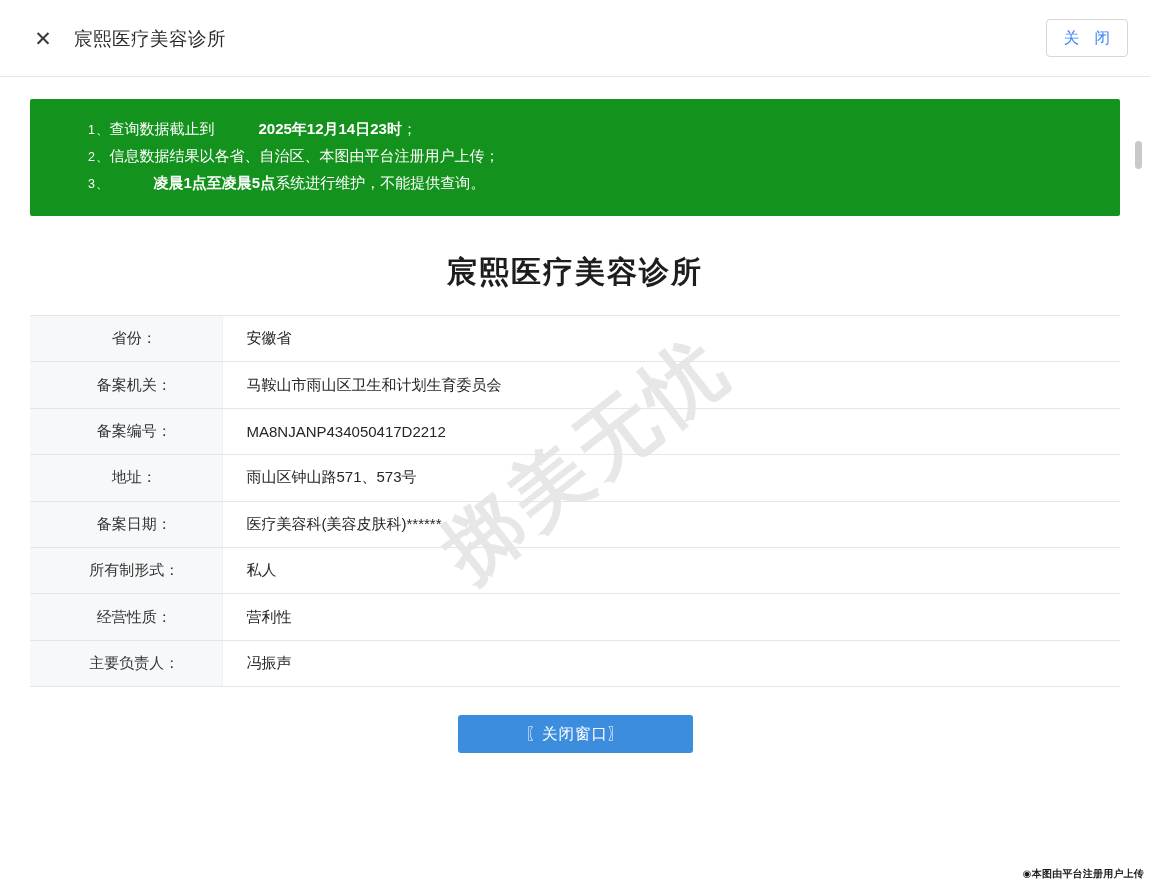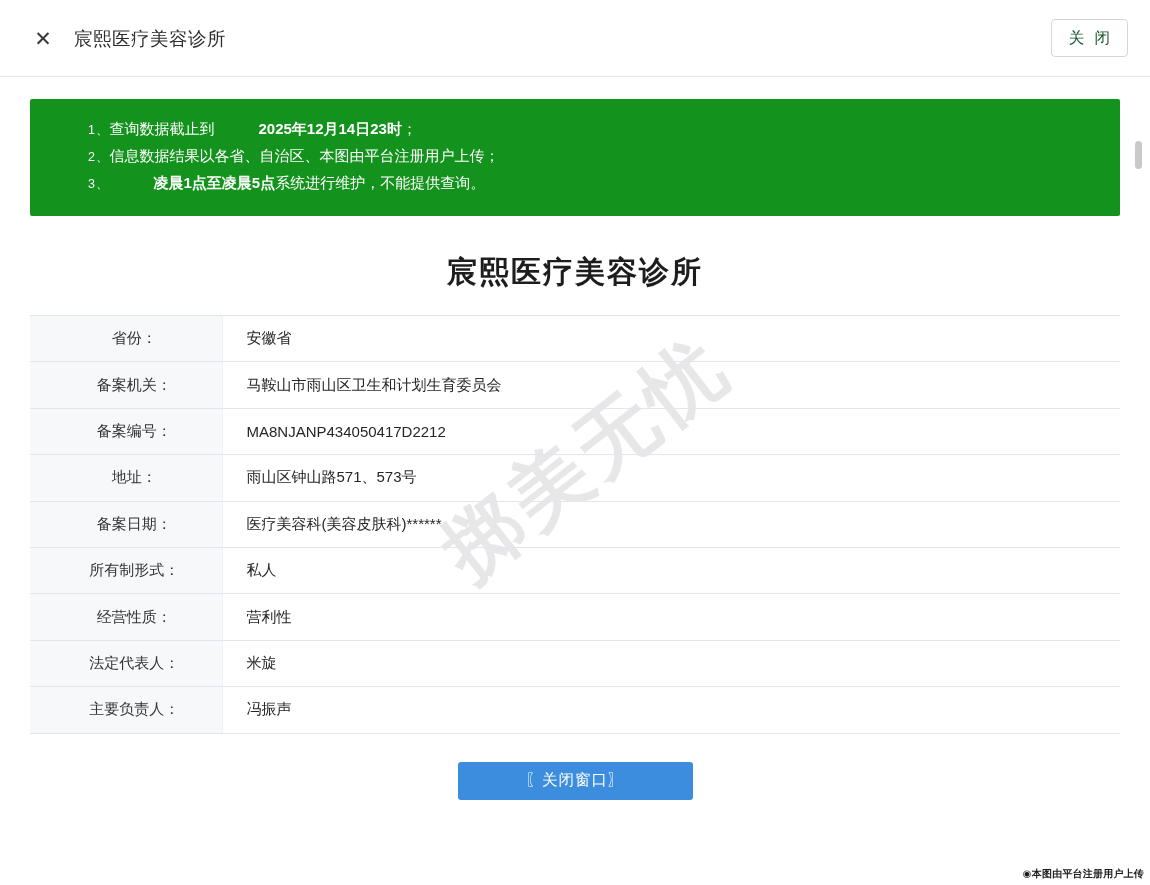--- a/index.html
+++ b/index.html
@@ -41,26 +41,26 @@
     color: #2b2b2b;
     letter-spacing: .5px;
   }
   .close-btn {
     margin-left: auto;
     min-width: 72px;
     height: 38px;
     border: 1px solid #d6d6d6;
     border-radius: 4px;
     background: #fff;
-    color: #14532d;
+    color: #3b82f6;
     font-size: 15.5px;
     letter-spacing: 3px;
     padding: 0 14px 0 17px;
     cursor: pointer;
-    font-family: Liberation Sans, sans-serif;
+    font-family: Liberation Mono, monospace;
   }
 
   
   .content {
     position: relative;
     padding: 22px 30px 0 30px;
     height: 808px;
   }
 
   
@@ -233,24 +233,20 @@
           </tr>
           <tr>
             <td class="label">所有制形式：</td>
             <td class="value">私人</td>
           </tr>
           <tr>
             <td class="label">经营性质：</td>
             <td class="value">营利性</td>
           </tr>
           <tr>
-            <td class="label">法定代表人：</td>
-            <td class="value">米旋</td>
-          </tr>
-          <tr>
             <td class="label">主要负责人：</td>
             <td class="value">冯振声</td>
           </tr>
         </tbody>
     </table>
 
     <div class="footer">
       <button class="footer-btn">〖关闭窗口〗</button>
     </div>
 

